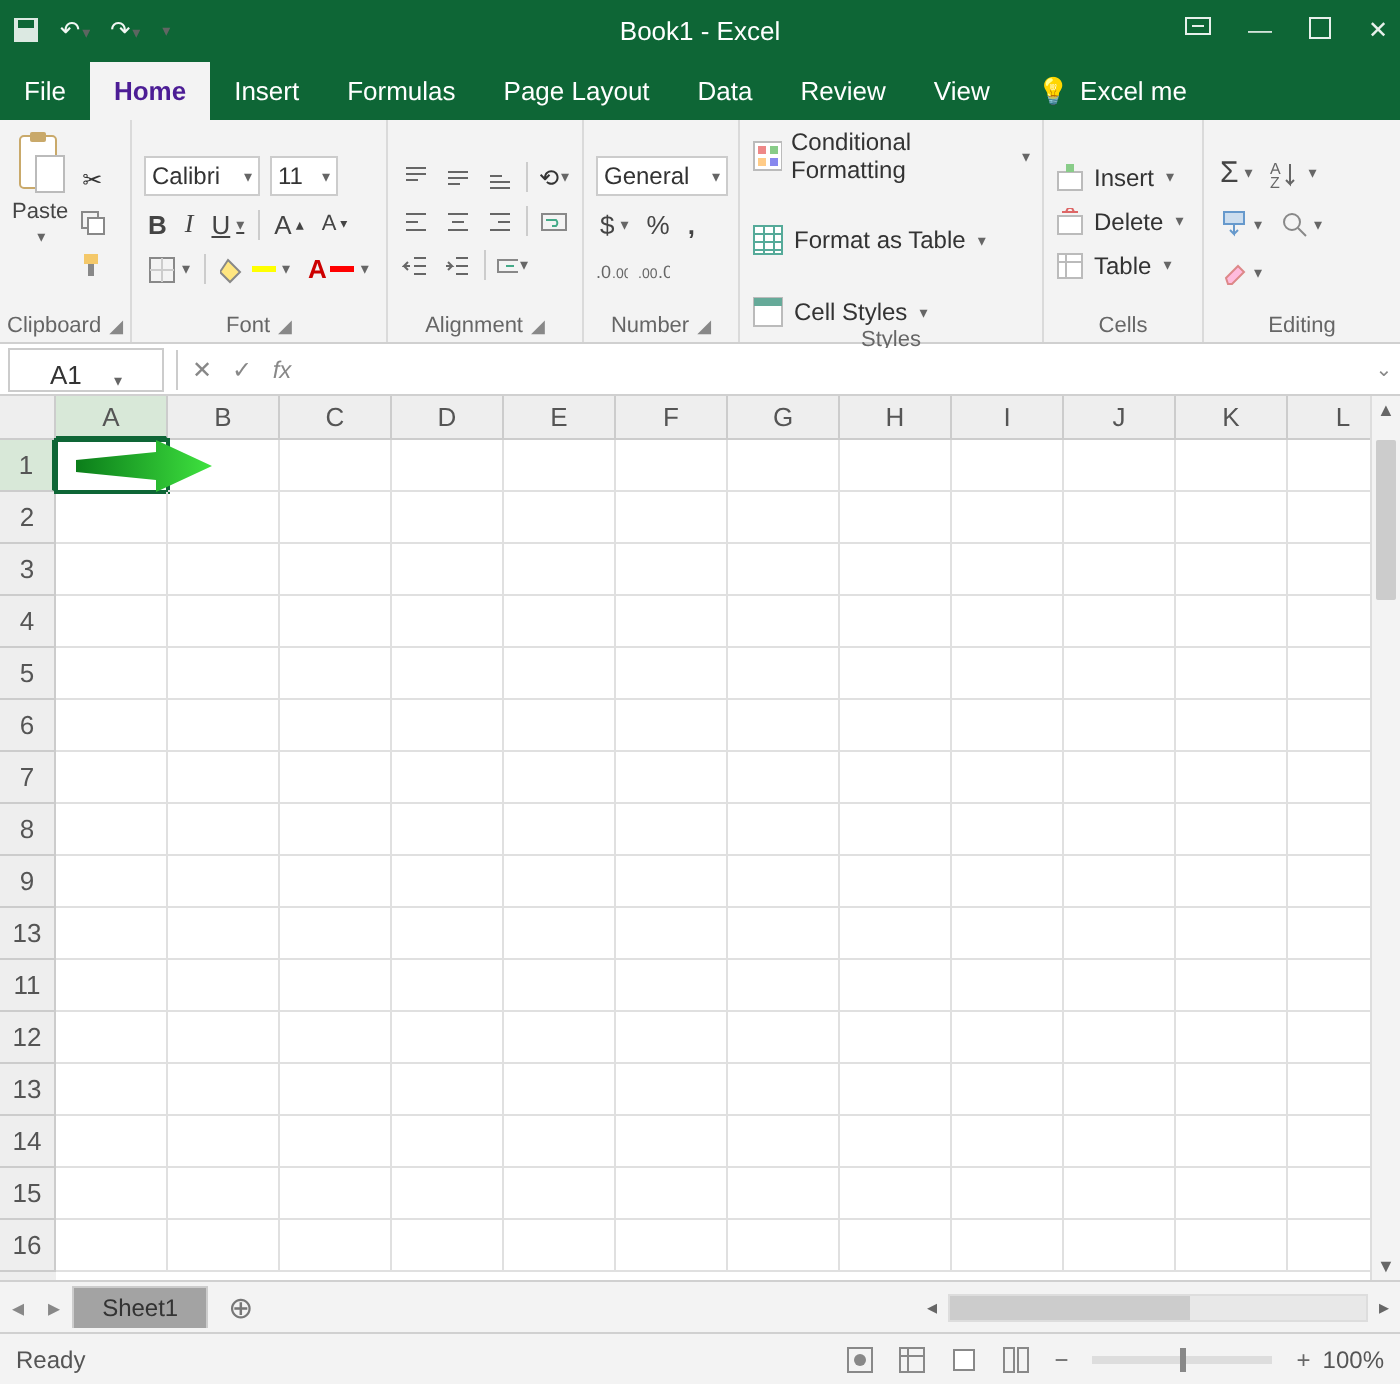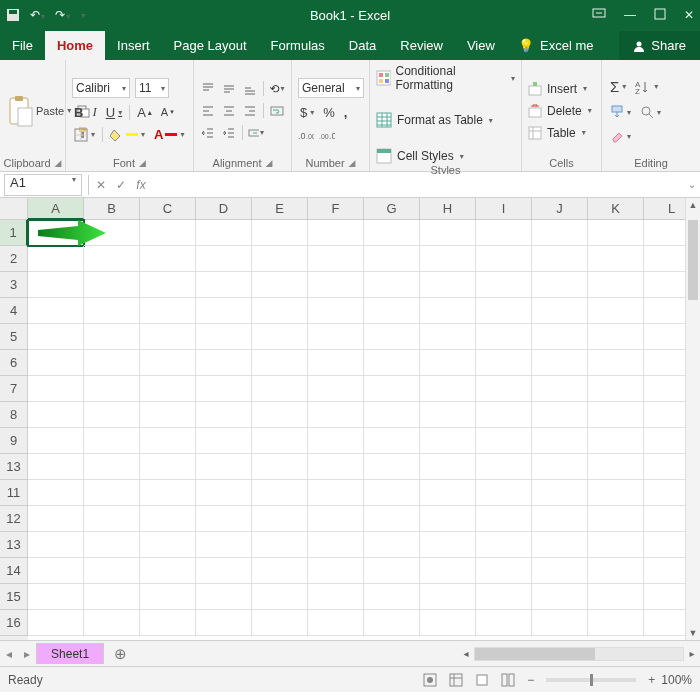--- a/index.html
+++ b/index.html
@@ -5,43 +5,43 @@
 html,body{margin:0;padding:0;font-family:"Segoe UI",Arial,sans-serif;font-size:12px;color:#333;background:#fff;width:700px;height:700px;overflow:hidden}
 *{box-sizing:border-box}
 .titlebar{background:#0e6636;height:30px;display:flex;align-items:center;color:#fff;padding:0 6px;position:relative}
 .titlebar .qat{display:flex;gap:10px;align-items:center}
 .titlebar .qat span{opacity:.95}
 .titlebar .title{position:absolute;left:50%;transform:translateX(-50%);font-size:13px}
 .titlebar .winctrl{margin-left:auto;display:flex;gap:18px;opacity:.9}
 .tabsrow{background:#0e6636;height:30px;display:flex;align-items:flex-end;color:#fff}
 .tab{padding:7px 12px;font-size:13px;cursor:default;color:#fff}
 .tab.file{background:#0e6636}
-.tab.active{background:#f3f3f3;color:#b91c1c;font-weight:600}
+.tab.active{background:#f3f3f3;color:#4c1d95;font-weight:600}
 .tab.tellme{display:flex;align-items:center;gap:5px}
 .tab.share{background:#0a5b2f;margin-left:auto;display:flex;align-items:center;gap:6px;padding:7px 14px}
 .ribbon{background:#f3f3f3;border-bottom:1px solid #d0d0d0;height:112px;display:flex}
 .group{border-right:1px solid #dadada;padding:4px 6px 0;display:flex;flex-direction:column;justify-content:space-between}
 .group .gtitle{text-align:center;font-size:11px;color:#666;padding-bottom:2px;display:flex;justify-content:center;align-items:center;gap:4px}
 .launcher{font-size:9px;color:#888}
 .gbody{display:flex;gap:4px;flex:1}
 .col{display:flex;flex-direction:column;gap:5px;justify-content:center}
-.stack{display:flex;flex-direction:row;align-items:center;gap:2px;font-size:11px;color:#444}
+.stack{display:flex;flex-direction:column;align-items:center;gap:2px;font-size:11px;color:#444}
 .btn{display:flex;align-items:center;gap:2px;padding:1px 2px;font-size:13px;color:#444}
 .combo{border:1px solid #ccc;background:#fff;font-size:12px;padding:2px 3px;display:flex;align-items:center;justify-content:space-between}
 .combo .arr{font-size:8px;color:#666}
 .iconbtn{width:16px;height:16px;display:inline-flex;align-items:center;justify-content:center}
 .row{display:flex;gap:5px;align-items:center}
 .sep{width:1px;height:15px;background:#ccc}
 .dd{font-size:8px;color:#666;margin-left:1px}
 svg{display:block}
 .styles .lbl{font-size:12px;display:flex;align-items:center;gap:5px}
 .cells .lbl{font-size:12px;display:flex;align-items:center;gap:5px}
 
 .fbar{height:26px;border-bottom:1px solid #d0d0d0;display:flex;align-items:center;background:#fff}
-.namebox{width:78px;border:1px solid #ccc;height:22px;margin:0 4px;display:flex;align-items:flex-start;padding:0 5px;font-size:13px;justify-content:space-between}
+.namebox{width:78px;border:1px solid #ccc;height:22px;margin:0 4px;display:flex;align-items:flex-end;padding:0 20px;font-size:13px;justify-content:space-between}
 .namebox .arr{font-size:8px;color:#666}
 .fdiv{width:1px;height:20px;background:#ccc;margin:0 2px}
 .fxbtn{width:20px;text-align:center;color:#888}
 .fxinput{flex:1;border:none;height:22px;padding:0 4px;font-size:13px}
 .fbar .expand{width:16px;text-align:center;color:#888;font-size:10px}
 
 .gridwrap{position:relative;height:442px;overflow:hidden;background:#fff}
 .cornersel{position:absolute;left:0;top:0;width:28px;height:22px;background:#eee;border-right:1px solid #ccc;border-bottom:1px solid #ccc}
 .colhdrs{position:absolute;left:28px;top:0;right:15px;height:22px;display:flex;background:#eee}
 .colhdr{flex:0 0 56px;border-right:1px solid #ccc;border-bottom:1px solid #ccc;text-align:center;font-size:13px;line-height:22px;color:#555}
@@ -55,21 +55,21 @@
 .cell.active{outline:2px solid #0e6636;outline-offset:-1px;background:#fff}
 .vsb{position:absolute;right:0;top:0;width:15px;bottom:0;background:#f3f3f3;border-left:1px solid #ddd}
 .vsb .thumb{position:absolute;top:22px;left:2px;right:2px;height:80px;background:#ccc;border-radius:1px}
 .vsb .arrup{position:absolute;top:2px;left:0;right:0;text-align:center;font-size:9px;color:#666}
 .vsb .arrdn{position:absolute;bottom:2px;left:0;right:0;text-align:center;font-size:9px;color:#666}
 
 .green-arrow{position:absolute;left:38px;top:22px;pointer-events:none}
 
 .sheetbar{height:26px;border-top:1px solid #d0d0d0;display:flex;align-items:center;background:#f3f3f3;font-size:12px}
 .sheetbar .navbtn{padding:0 6px;color:#888}
-.sheettab{background:#f0abfc;border:1px solid #ccc;border-bottom:none;padding:3px 14px;margin-top:-1px}
+.sheettab{background:#a3a3a3;border:1px solid #ccc;border-bottom:none;padding:3px 14px;margin-top:-1px}
 .addsheet{padding:0 10px;color:#777;font-size:15px}
 .hsb{flex:1;display:flex;align-items:center;justify-content:flex-end;gap:0}
 .hsb .track{width:210px;height:14px;background:#e8e8e8;position:relative;border:1px solid #ddd}
 .hsb .track .th{position:absolute;left:0;top:0;bottom:0;width:120px;background:#ccc}
 .hsb .ab{width:16px;text-align:center;color:#666;font-size:10px}
 
 .status{height:26px;border-top:1px solid #d0d0d0;background:#f3f3f3;display:flex;align-items:center;padding:0 8px;font-size:12px;color:#555}
 .status .spacer{flex:1}
 .status .vbtn{padding:0 6px;color:#666}
 .status .zoombar{width:90px;height:4px;background:#ddd;position:relative;margin:0 6px}
@@ -105,37 +105,28 @@
         </svg>
       </span>
     <span>✕</span>
   </div>
 </div>
 
 <div class="tabsrow">
   <div class="tab file">File</div>
   <div class="tab active">Home</div>
   <div class="tab">Insert</div>
+  <div class="tab">Formulas</div>
   <div class="tab">Page Layout</div>
-  <div class="tab">Formulas</div>
   <div class="tab">Data</div>
   <div class="tab">Review</div>
   <div class="tab">View</div>
   <div class="tab tellme">
       <span>💡</span>
       <span>Excel me</span>
-    </div>
-  <div class="tab share">
-      <span>
-        <svg width="12" height="12">
-          <circle cx="6" cy="4" r="2.5" fill="#fff"></circle>
-          <path d="M1 12c0-3 2-5 5-5s5 2 5 5" fill="#fff"></path>
-        </svg>
-      </span>
-      <span>Share</span>
     </div>
 </div>
 
 <div class="ribbon">
 
   <div class="group" style="width:66px">
     <div class="gbody">
       <div class="stack">
         <svg width="28" height="34">
             <rect x="4" y="4" width="18" height="26" rx="2" fill="#fff" stroke="#c9a96a"></rect>

